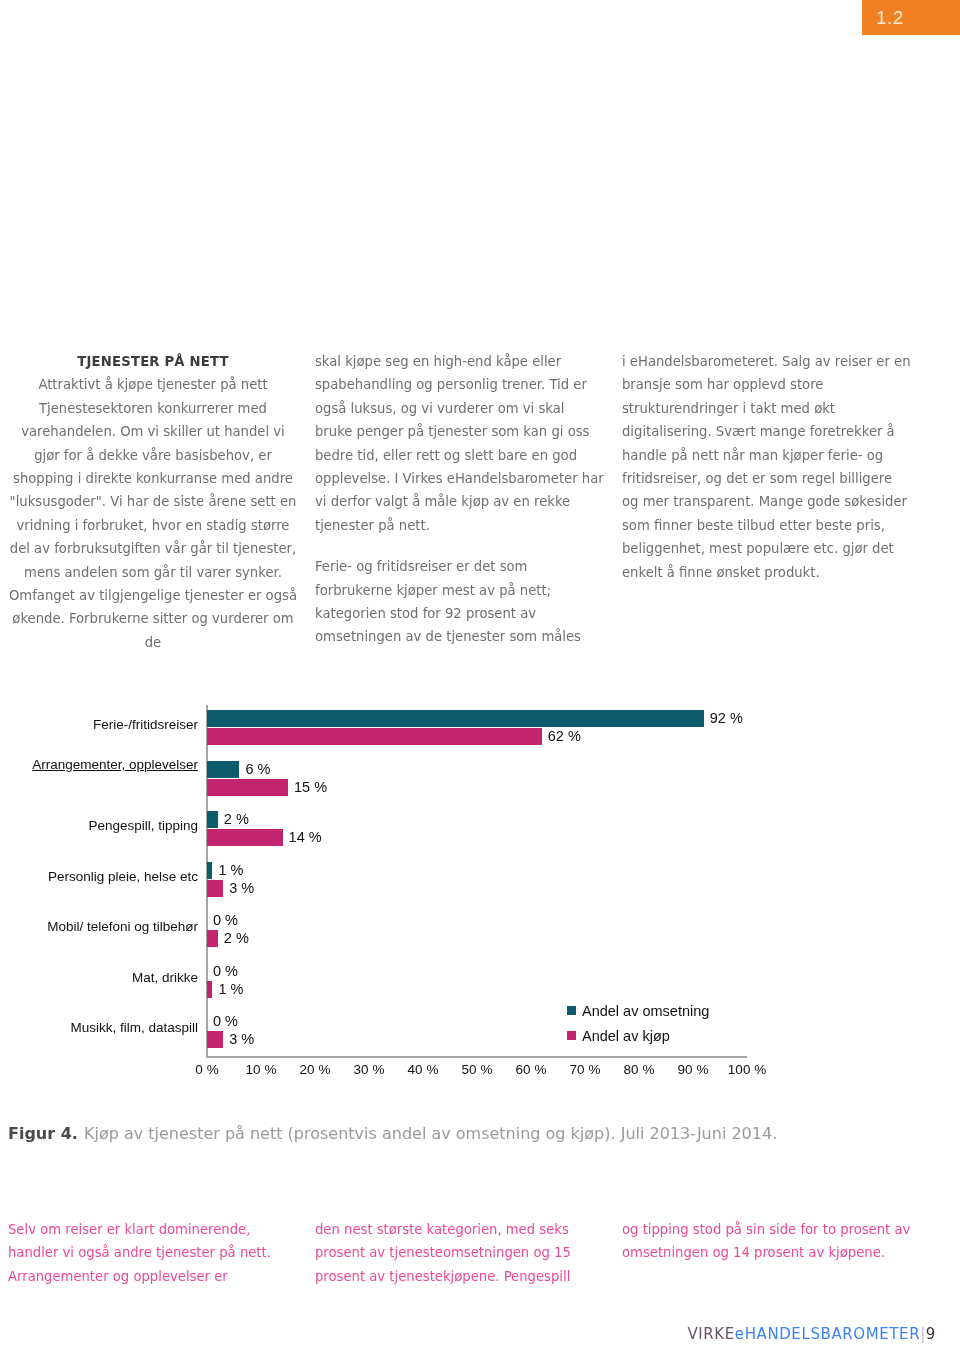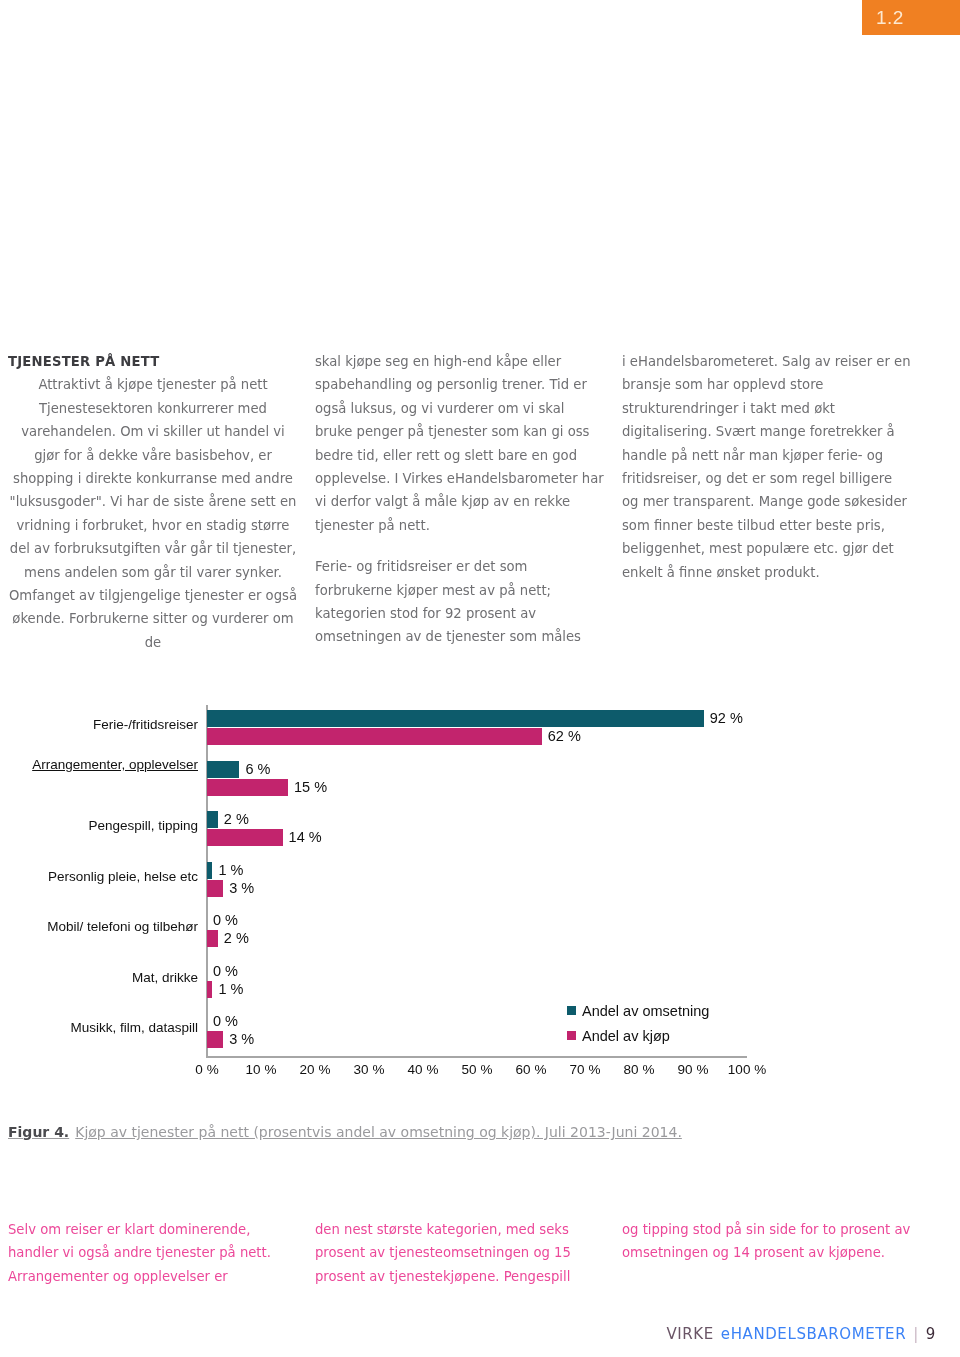--- a/index.html
+++ b/index.html
@@ -26,21 +26,21 @@
   .col.c3{width:290px;}
   #article .col + .col{margin-left:17px;}
   .col p{
     margin:0 0 18px 0;
     font-family:"DejaVu Sans", sans-serif;
     font-size:13.2px;line-height:23.4px;color:#6f6f72;
     font-weight:400;
   }
   .col p.kicker{
     color:#3c3c40;font-weight:bold;font-size:13.2px;
-    margin-bottom:0;letter-spacing:.2px;
+    margin-bottom:0;letter-spacing:.2px;text-align:center;
   }
   .col p.lead{margin-bottom:18px;text-align:center;}
   
   #chart{
     position:absolute;left:0;top:700px;width:960px;height:390px;
   }
   #cat-labels{
     position:absolute;left:0;top:0;width:198px;height:358px;
   }
   .cat-row{
@@ -79,38 +79,38 @@
     display:flex;align-items:center;height:25px;
     font-size:14.5px;color:#111;white-space:nowrap;
   }
   .lg-sw{width:9px;height:9px;margin-right:6px;display:inline-block;}
   .lg-sw.s0{background:#0d5b6b;}
   .lg-sw.s1{background:#c2246d;}
   
   #caption{
     position:absolute;left:8px;top:1124px;width:900px;
     font-family:"DejaVu Sans", sans-serif;
-    font-size:14px;color:#9a9a9d;text-decoration:underline;
+    font-size:16px;color:#9a9a9d;
   }
   #caption b{color:#4a4a4e;font-weight:bold;margin-right:6px;}
   
   #bottom{
     position:absolute;left:8px;top:1218px;width:944px;display:flex;
   }
   #bottom .col + .col{margin-left:17px;}
   #bottom p{
     margin:0;font-family:"DejaVu Sans", sans-serif;
     font-size:13.2px;line-height:23.4px;color:#ec4899;
   }
   
   #footer{
     position:absolute;right:24px;bottom:14px;
     font-family:"DejaVu Sans", sans-serif;
     font-size:15px;letter-spacing:.6px;color:#5d4a5a;
-    display:flex;align-items:center;gap:7px;
+    display:flex;align-items:center;
   }
   #footer .f-light{color:#6a5566;font-weight:400;}
   #footer .f-bold{color:#3b82f6;font-weight:normal;}
   #footer .f-sep{color:#cbb9c6;}
   #footer .f-page{color:#3e2c3a;font-weight:400;}
 </style>
 </head>
 <body>
 
 <div id="chapter-badge">1.2</div>

